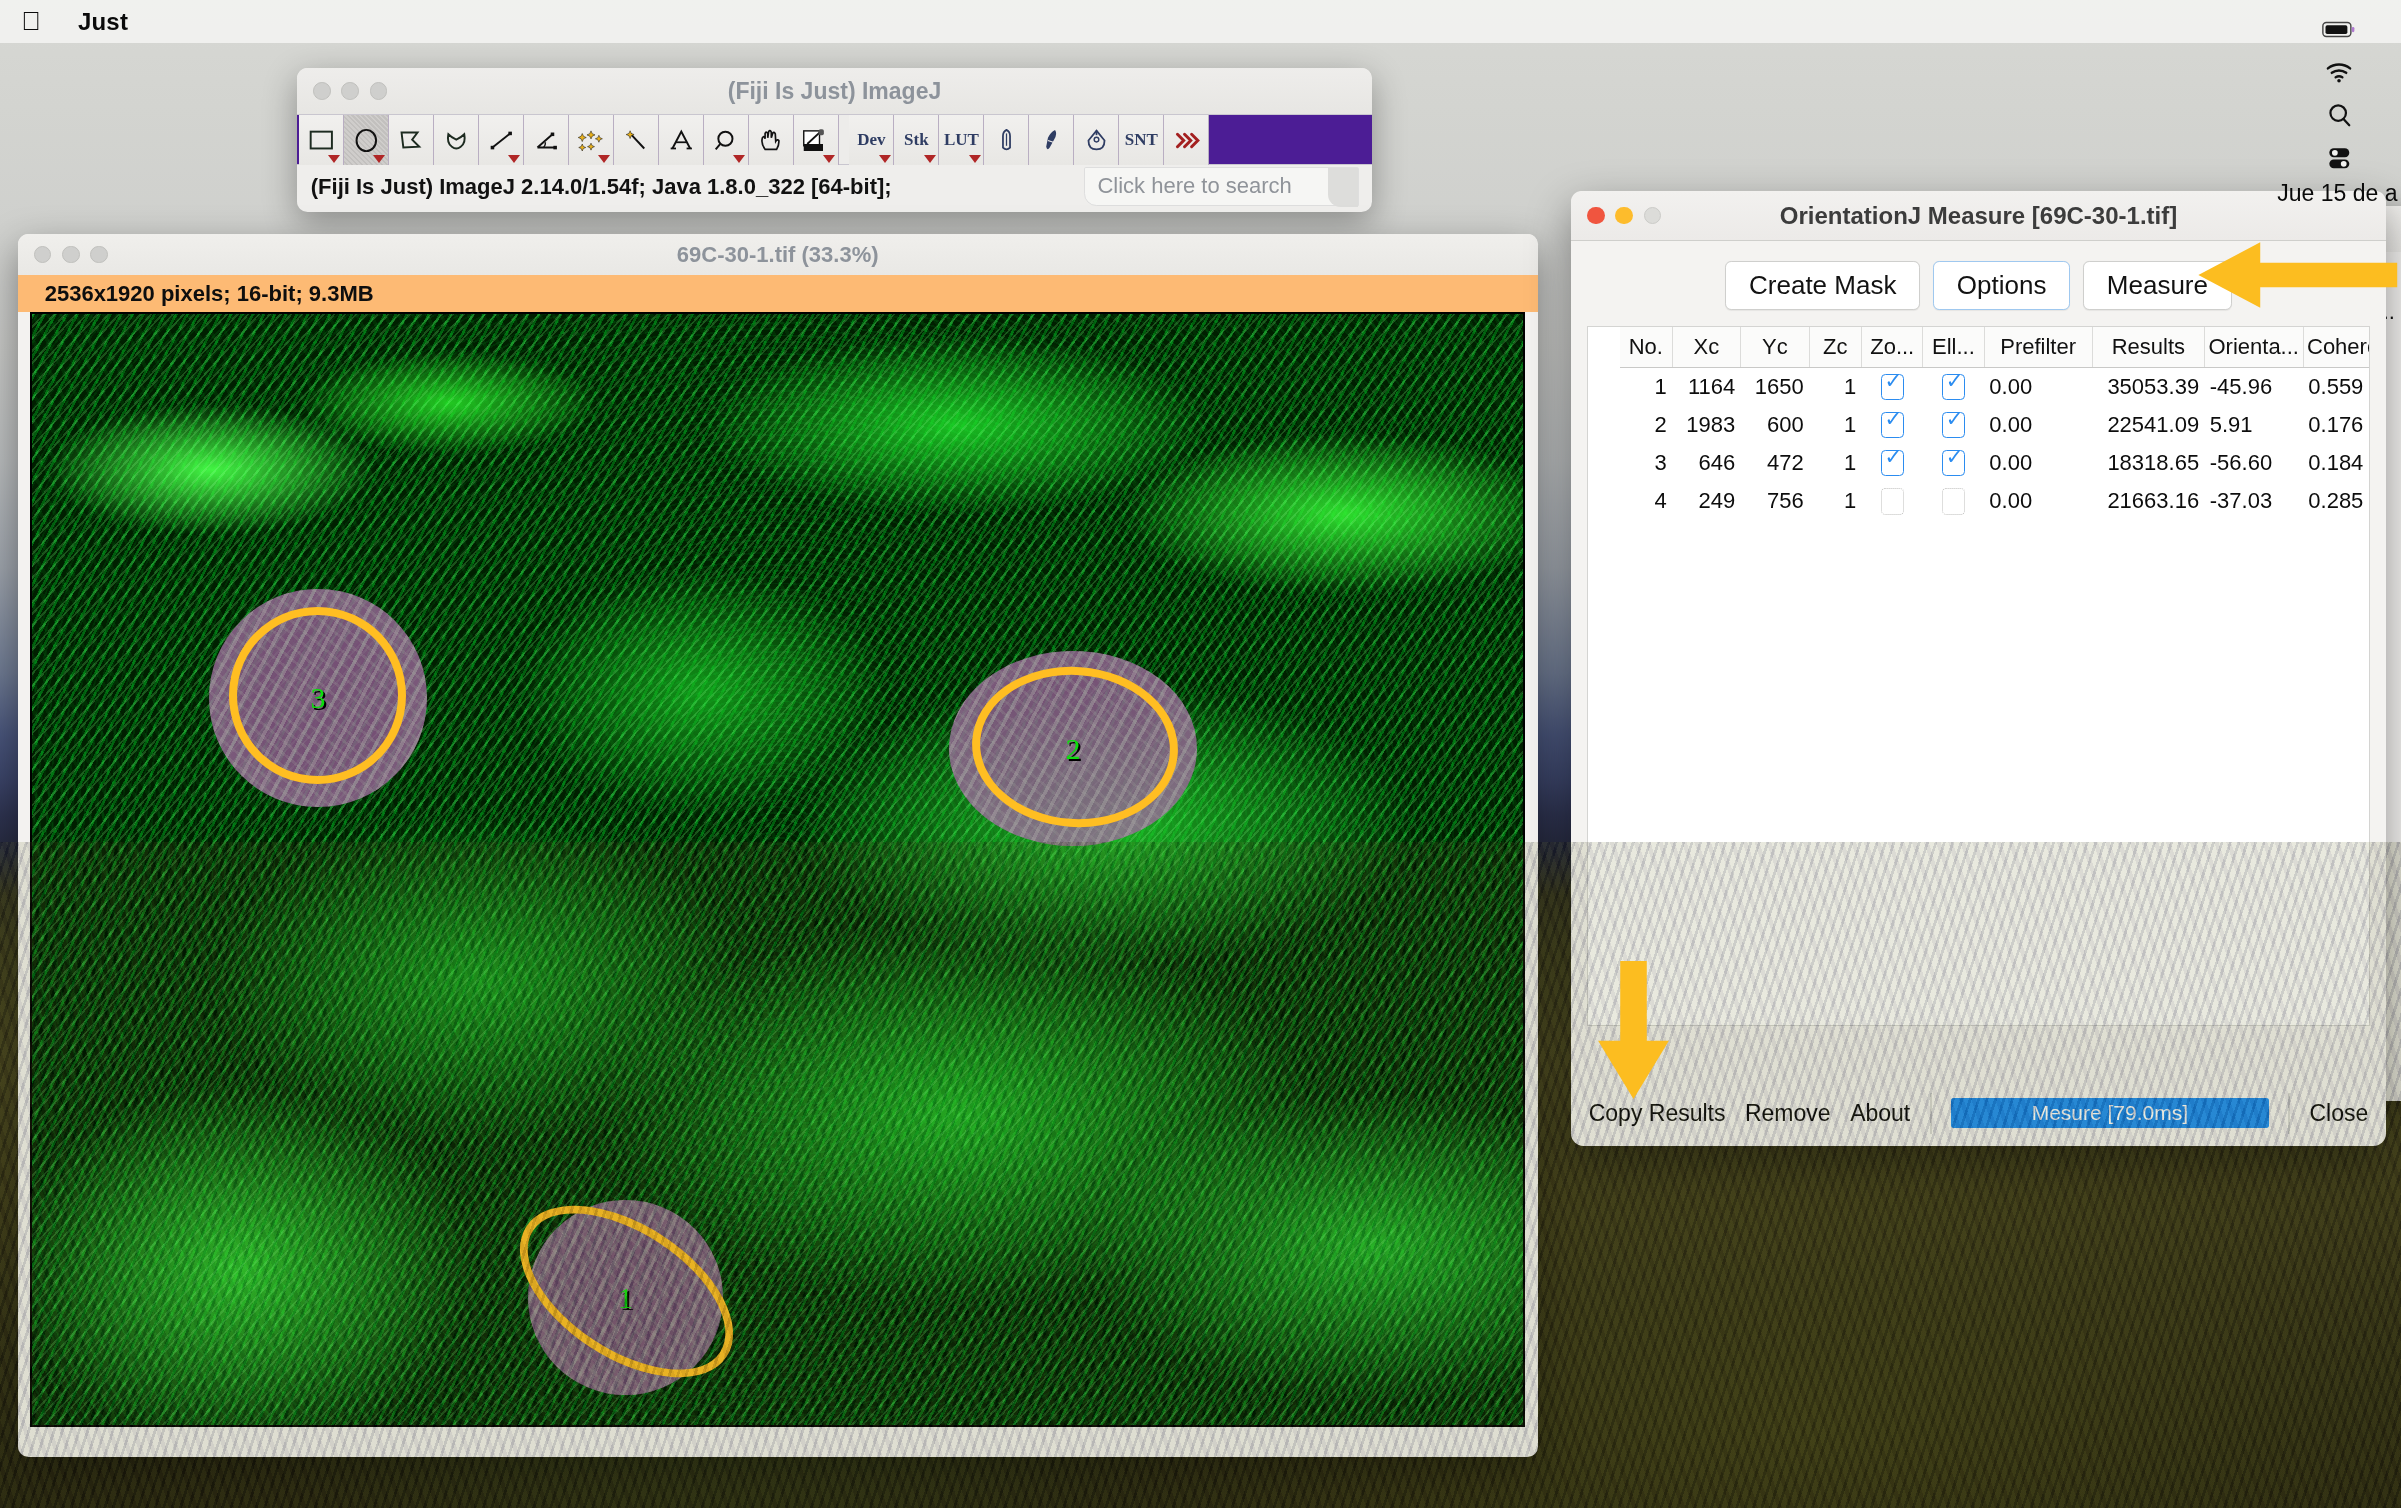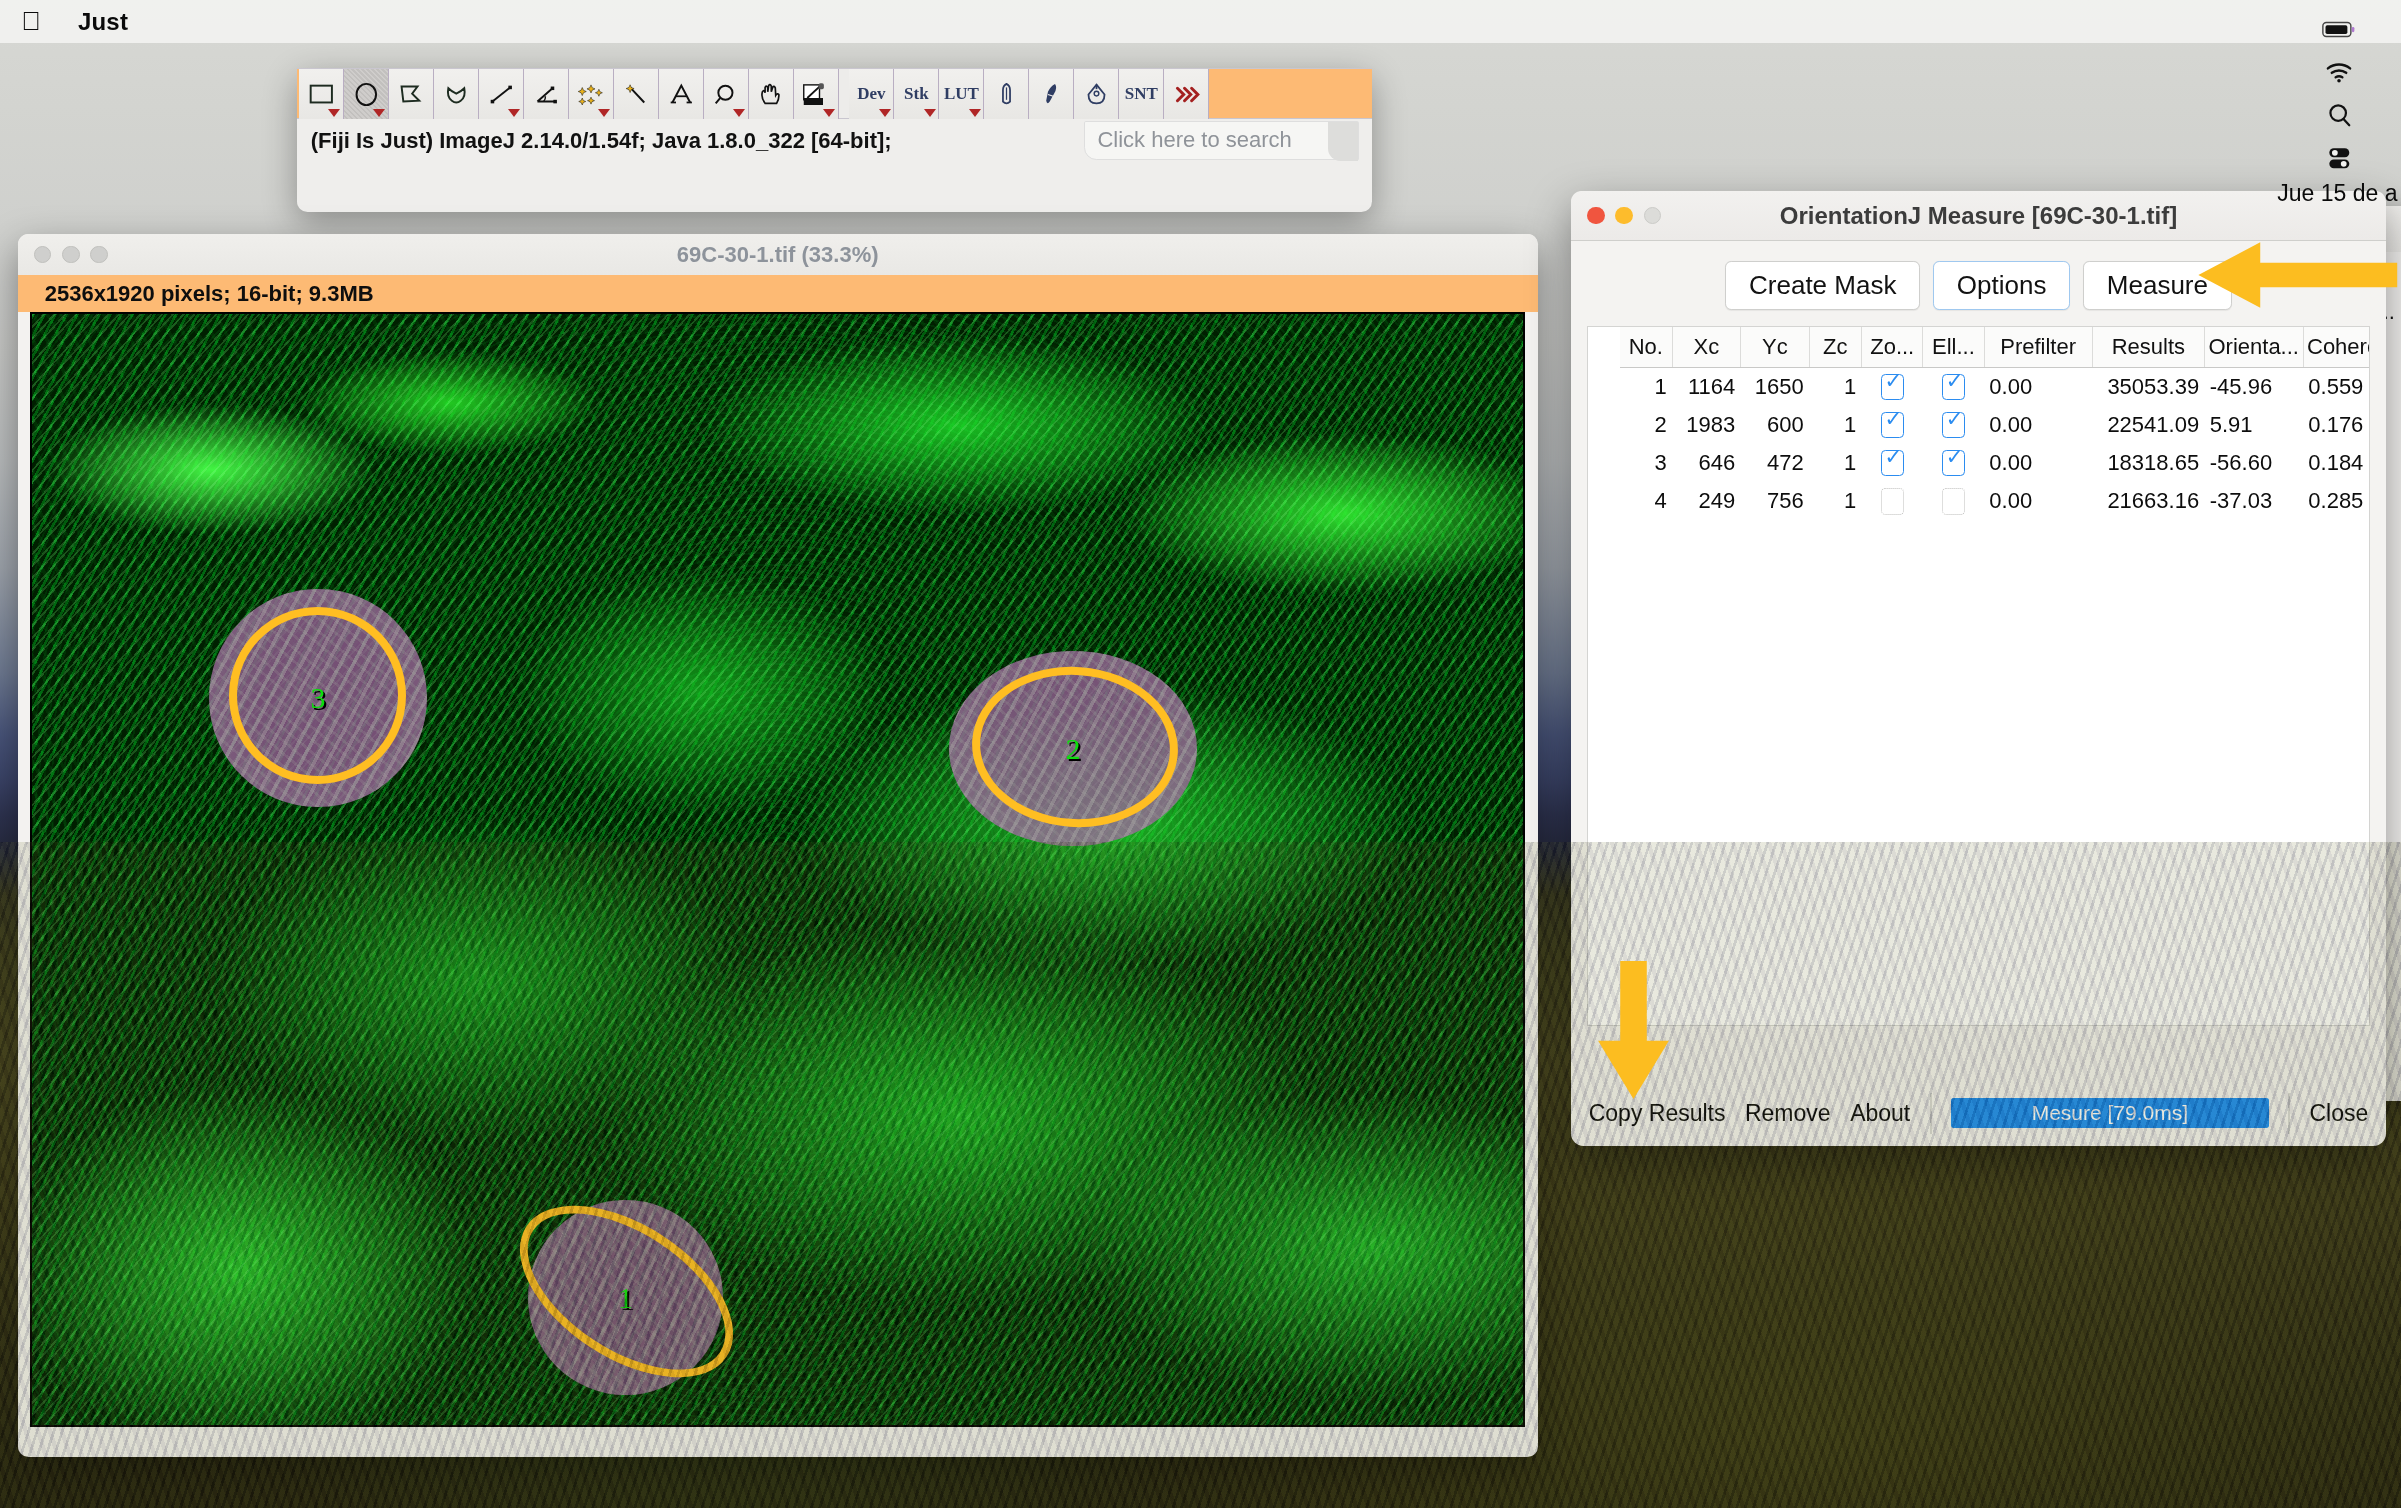--- a/index.html
+++ b/index.html
@@ -80,21 +80,21 @@
     left: 297px; top: 68px; width: 1075px; height: 144px;
     box-shadow: 0 10.6px 34px rgba(0,0,0,0.33);
     background: #efeeec;
     border-radius: 10.6px;
   }
   #fijiwin .titlebar { height: 46px; background:linear-gradient(180deg,#eeedeb,#e7e6e3); border-bottom:none;}
   #fijiwin .tl-title { font-size: 23px; color: #8d939b; font-weight: bold; }
   #toolrow {
     display: flex; align-items: stretch;
     height: 51px; padding: 0 1.8px;
-    background: #fdba74;
+    background: #4c1d95;
     border-top: 0.9px solid #c9c6cf;
     border-bottom: 0.9px solid #c9c6cf;
   }
   .tool {
     width: 45px; height: 50px;
     border-right: 0.9px solid #b9aec2;
     background: linear-gradient(180deg,#f1f0ee,#e8e7e4);
     position: relative;
     display: flex; align-items: center; justify-content: center;
   }
@@ -335,20 +335,28 @@
     </div>
   </div>
 
   <div id="hidwin">
     <div class="hb"></div>
     <div class="htxt">a</div>
     <div class="hbody">e...</div>
   </div>
 
   <div class="macwin" id="fijiwin">
+    <div class="titlebar">
+      <div class="tl-dots">
+        <span class="dot grey"></span>
+        <span class="dot grey"></span>
+        <span class="dot grey"></span>
+      </div>
+      <div class="tl-title">(Fiji Is Just) ImageJ</div>
+    </div>
 
     <div id="toolrow">
 
       <div class="tool">
         <svg width="26.6" height="23" viewBox="0 0 30 26">
             <rect x="3" y="3" width="24" height="19" fill="none" stroke="#1d2b20" stroke-width="2.2"></rect>
           </svg>
         <span class="tri"></span>
       </div>
 

